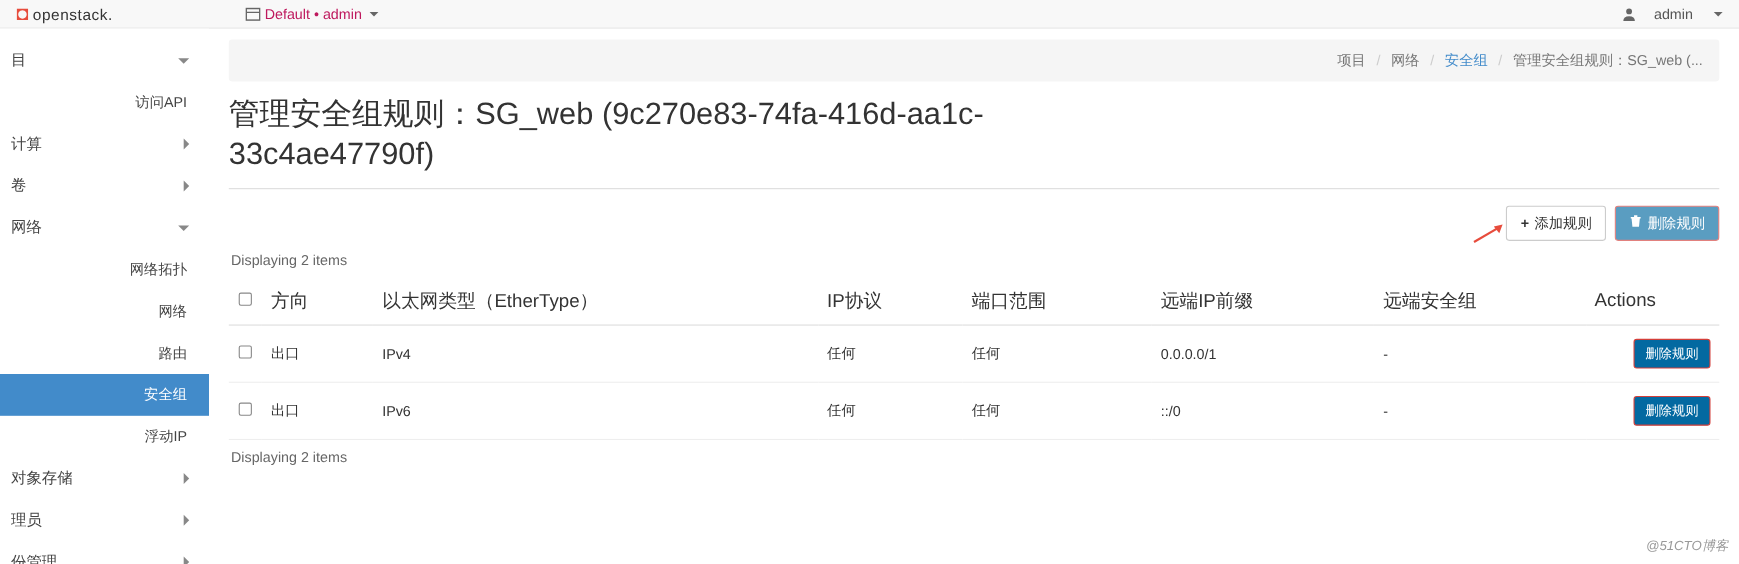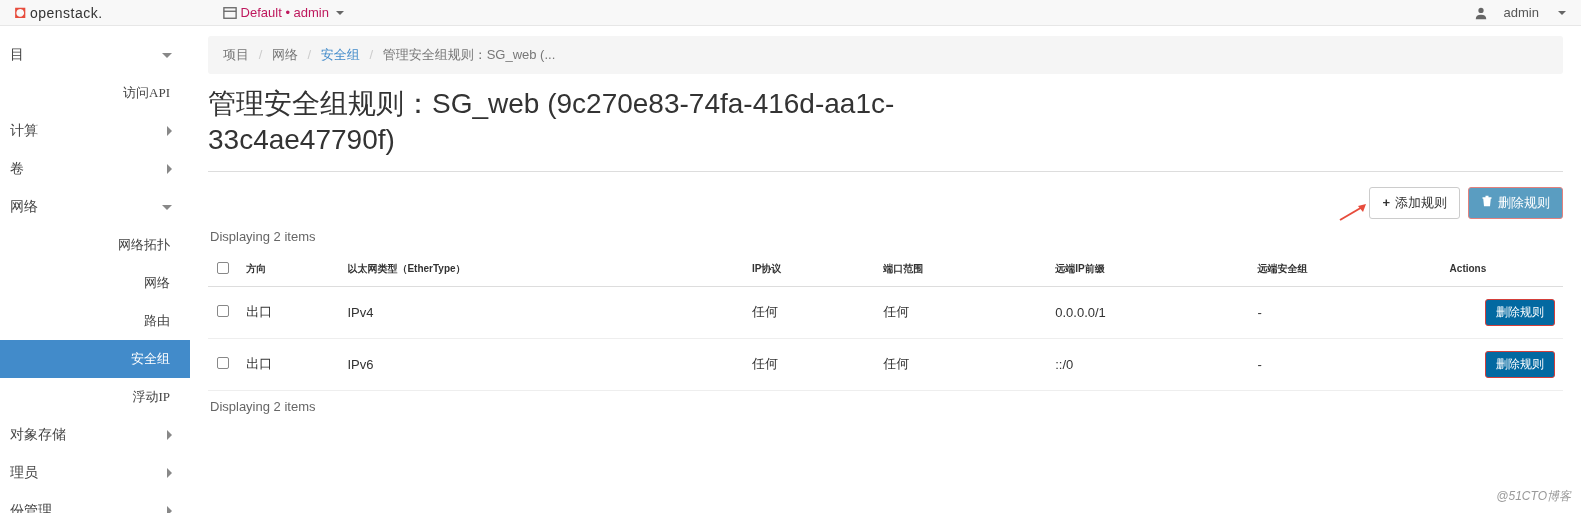--- a/index.html
+++ b/index.html
@@ -12,49 +12,49 @@
     .context-switch { margin-left: 120px; color: #be185d; cursor: pointer; display: flex; align-items: center; gap: 4px; }
     .context-switch svg { width: 14px; height: 14px; }
     .spacer { flex: 1; }
     .user-menu { display: flex; align-items: center; gap: 16px; color: #555; cursor: pointer; }
     .caret { width: 0; height: 0; border-left: 4px solid transparent; border-right: 4px solid transparent; border-top: 4px solid #666; display: inline-block; vertical-align: middle; margin-left: 3px; }
     
     .main-container { display: flex; }
     .sidebar { width: 190px; background: #fff; padding-top: 10px; }
     .nav-item { display: flex; align-items: center; justify-content: space-between; padding: 10px 18px 10px 10px; color: #444; cursor: pointer; font-size: 14px; }
     .nav-item.top-level { justify-content: space-between; }
-    .nav-item.sub { padding-left: 0; justify-content: flex-end; padding-right: 20px; font-size: 13px; font-family: Liberation Serif, serif; }
+    .nav-item.sub { padding-left: 0; justify-content: flex-end; padding-right: 20px; font-size: 13px; }
     .nav-item.active { background: #428bca; color: #fff; }
     .nav-label-left { text-align: left; width: 80px; }
     .chev-right { width: 0; height: 0; border-top: 5px solid transparent; border-bottom: 5px solid transparent; border-left: 5px solid #888; }
     .chev-down { width: 0; height: 0; border-left: 5px solid transparent; border-right: 5px solid transparent; border-top: 5px solid #888; }
     
     .content { flex: 1; padding: 10px 18px 20px 18px; position: relative; }
-    .breadcrumb { background: #f5f5f5; padding: 10px 15px; border-radius: 3px; margin-bottom: 12px; color: #777; }
+    .breadcrumb { background: #f5f5f5; padding: 10px 15px; border-radius: 3px; margin-bottom: 12px; color: #777; text-align: right; }
     .breadcrumb a { color: #428bca; text-decoration: none; }
     .breadcrumb .sep { color: #ccc; margin: 0 6px; }
     
     h1.page-title { font-size: 28px; font-weight: 400; color: #333; line-height: 1.3; margin-bottom: 10px; max-width: 740px; }
     .hr { border-top: 1px solid #ddd; margin: 12px 0 15px 0; }
     
     .table-actions { display: flex; justify-content: flex-end; gap: 8px; margin-bottom: 10px; position: relative; }
     .btn { border: 1px solid #ccc; background: #fff; padding: 6px 12px; border-radius: 3px; cursor: pointer; font-size: 13px; display: inline-flex; align-items: center; gap: 5px; color: #333; }
     .btn-danger { background: #0369a1; border-color: #d43f3a; color: #fff; }
     .btn-danger.invalid { opacity: 0.65; }
     .btn-sm { padding: 4px 10px; font-size: 12px; }
     .plus-icon { font-weight: bold; }
     .trash-icon svg { width: 12px; height: 12px; fill: #fff; }
     
     .arrow-annotation { position: absolute; right: 195px; top: 15px; color: #e74c3c; pointer-events: none; }
     .arrow-annotation svg { width: 30px; height: 20px; }
     
     .display-count { color: #666; margin: 8px 2px; font-size: 13px; }
     
     table.rules { width: 100%; border-collapse: collapse; }
-    table.rules th { text-align: left; padding: 10px 8px; font-weight: bold; font-size: 10px; border-bottom: 1px solid #ddd; color: #333; background: #fff; }
+    table.rules th { text-align: left; padding: 10px 8px; font-weight: normal; font-size: 17px; border-bottom: 1px solid #ddd; color: #333; background: #fff; }
     table.rules th.check, table.rules td.check { width: 30px; text-align: center; }
     table.rules td { padding: 12px 8px; border-bottom: 1px solid #eee; font-size: 13px; color: #333; }
     table.rules td.actions-cell { text-align: right; width: 120px; }
     .checkbox { display: inline-block; width: 12px; height: 12px; border: 1px solid #888; border-radius: 2px; cursor: pointer; }
     
     .watermark { position: fixed; right: 10px; bottom: 8px; color: #999; font-size: 12px; font-style: italic; text-align: right; }
     
     .col-dir { width: 100px; }
     .col-ether { width: 400px; }
     .col-proto { width: 130px; }

